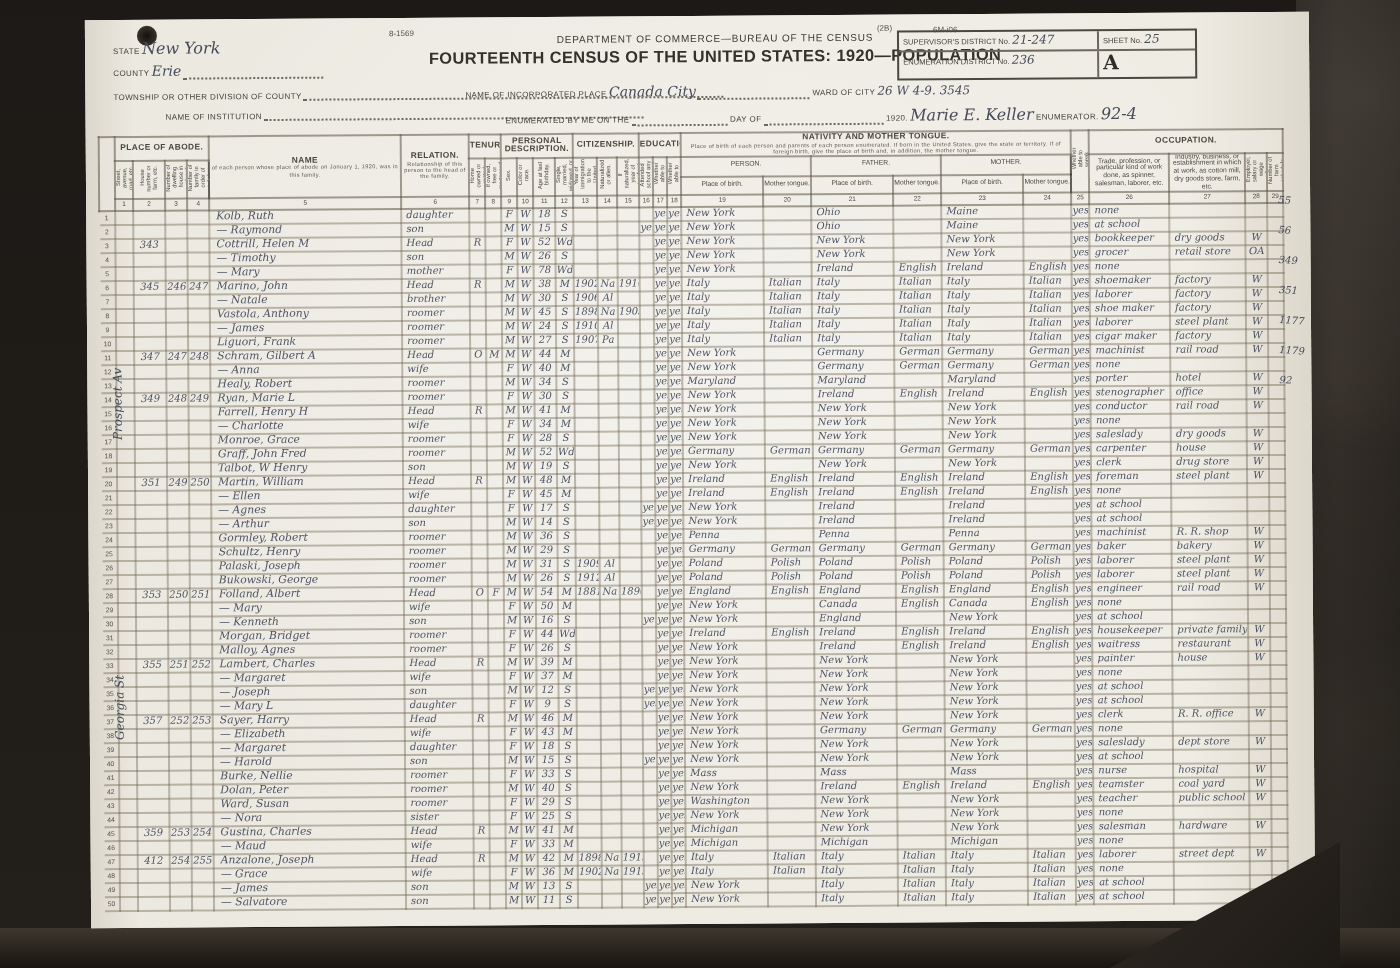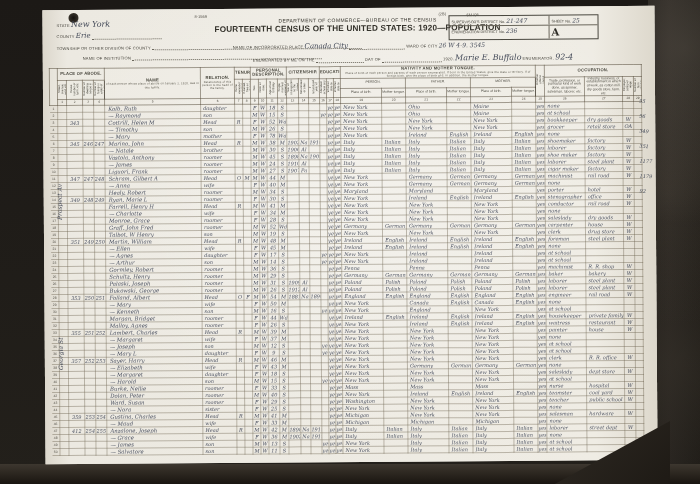--- a/index.html
+++ b/index.html
@@ -121,21 +121,21 @@
         <span class="rule" style="width:56px"></span>
         <span class="lbl">WARD OF CITY</span>
         <span class="hw hw-sm">26 W   4-9.  3545</span>
       </div>
       <div class="fld" style="left:210px;top:46px;">
         <span class="lbl">ENUMERATED BY ME ON THE</span>
         <span class="rule" style="width:48px"></span>
         <span class="lbl">DAY OF</span>
         <span class="rule" style="width:60px"></span>
         <span class="lbl">1920.</span>
-        <span class="hw hw-lg">Marie E. Buffalo</span>
+        <span class="hw hw-lg">Marie E. Keller</span>
         <span class="lbl">ENUMERATOR.</span>
         <span class="hw hw-lg">92-4</span>
       </div>
 
       <div class="distbox">
         <div class="row">
           <div class="c1">
             <span>SUPERVISOR'S DISTRICT No.</span>
             <span class="hw hw-sm">21-247</span>
           </div>

